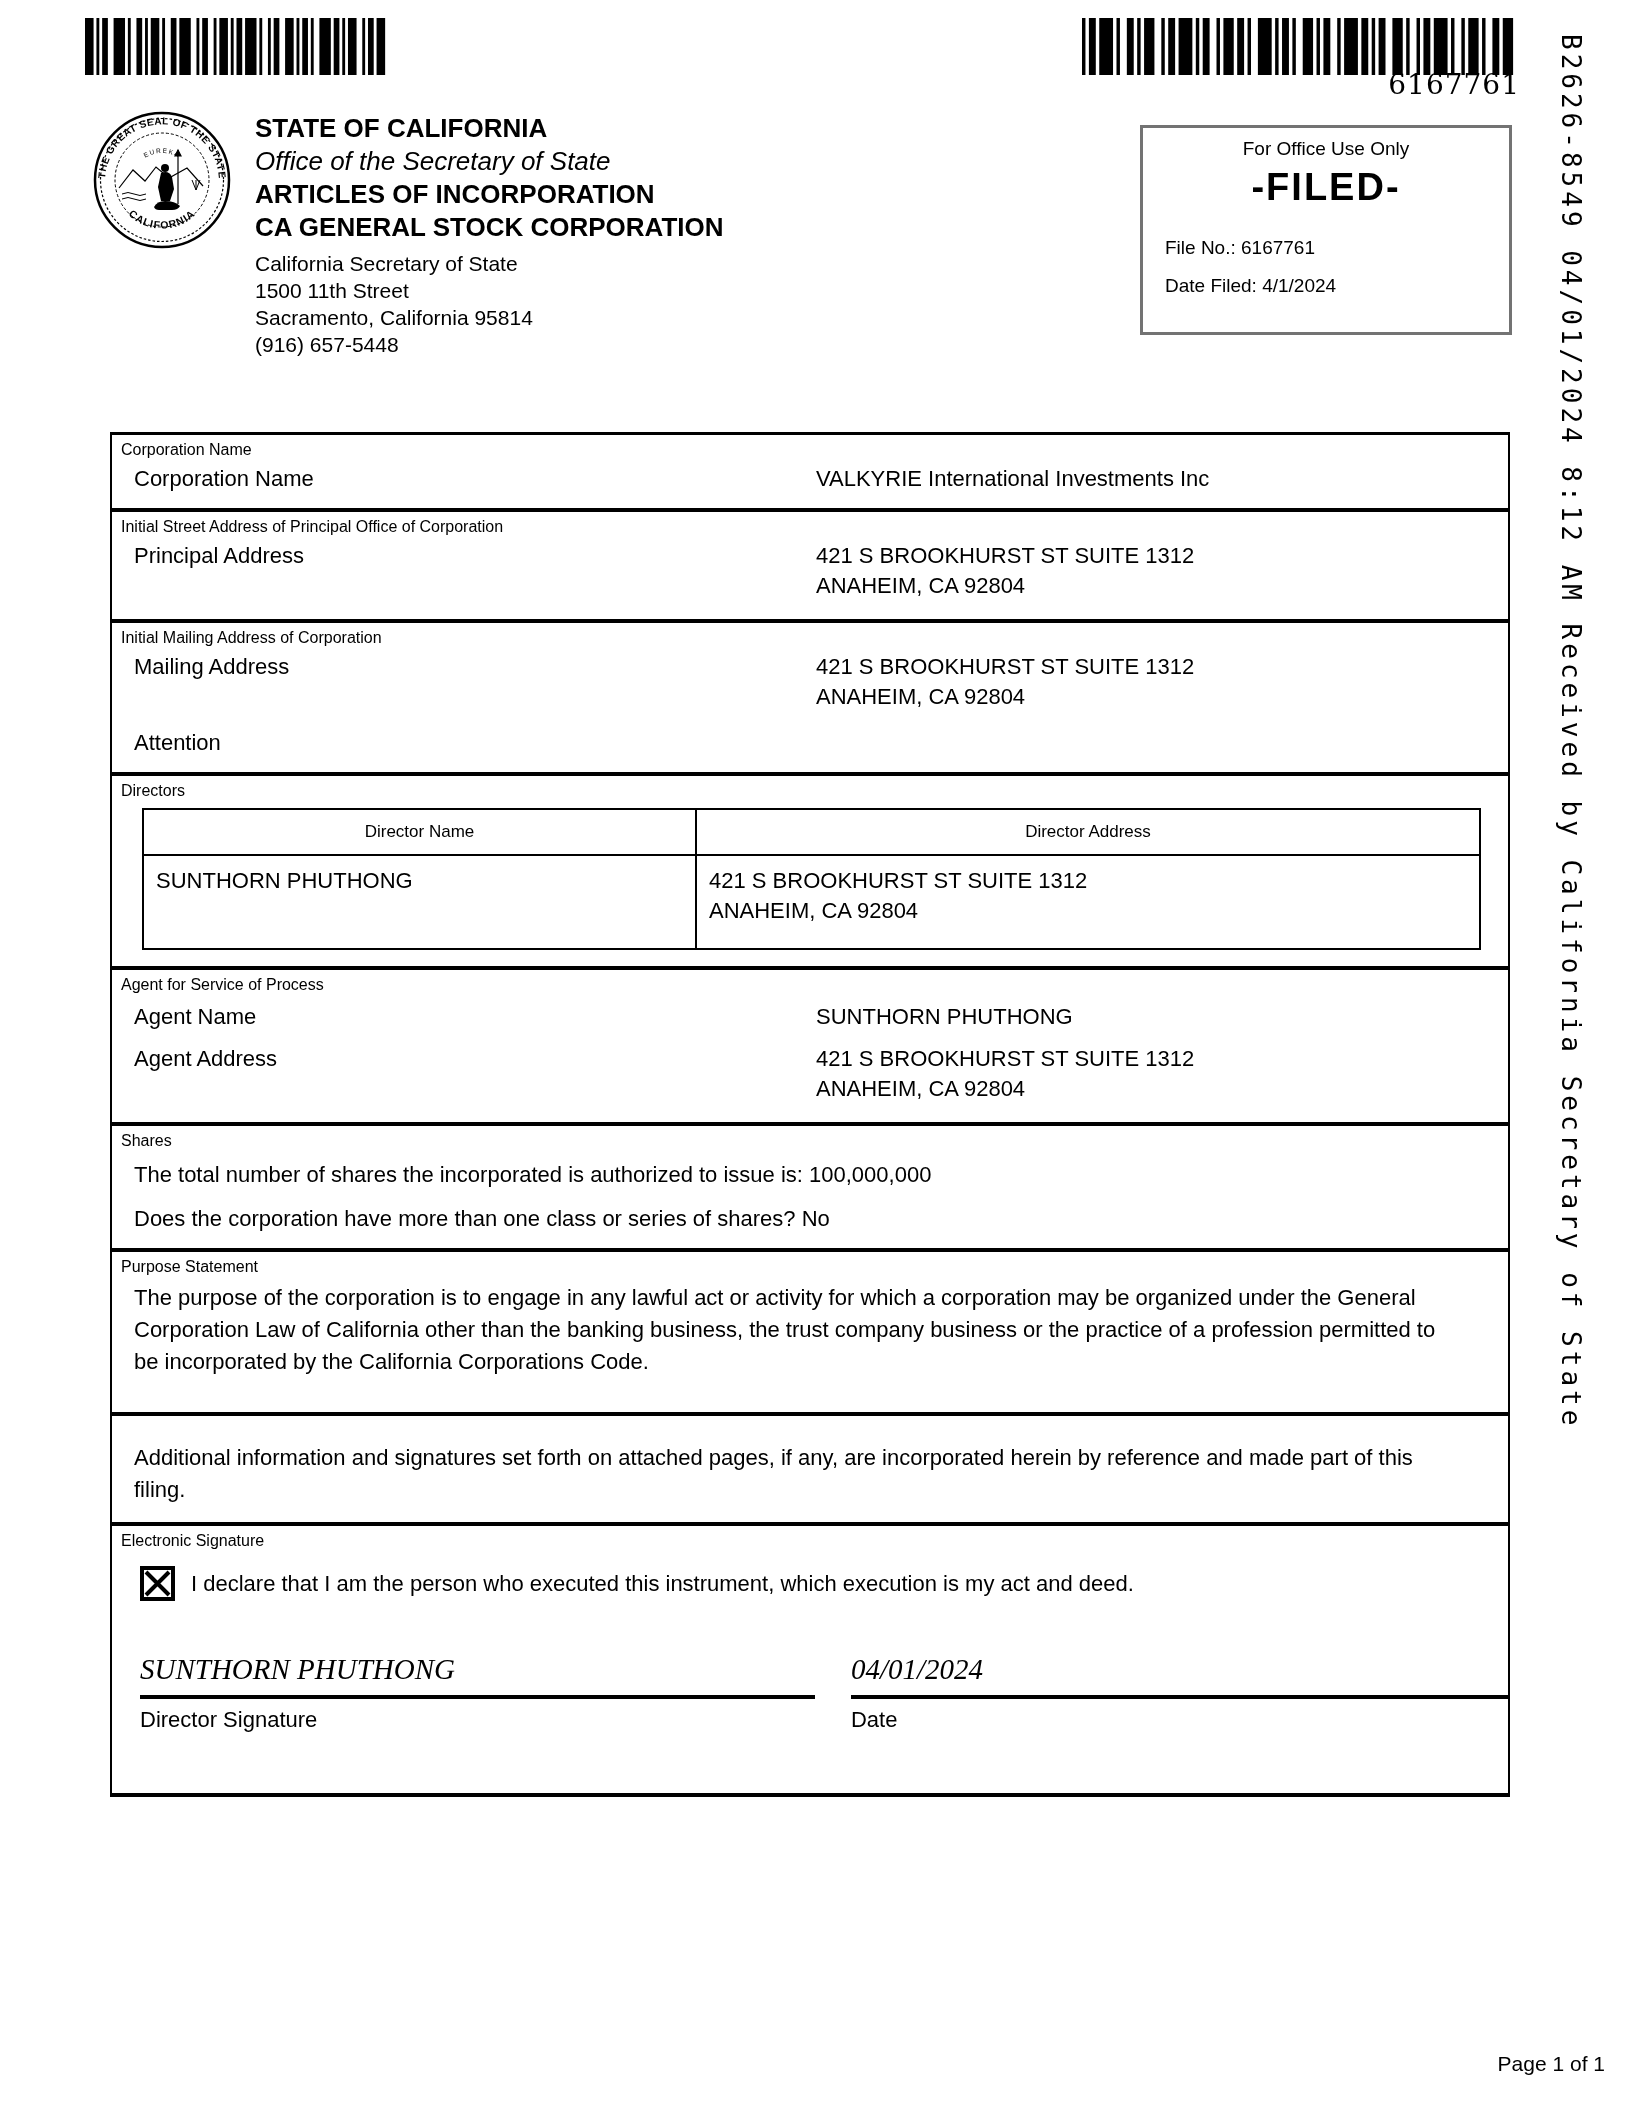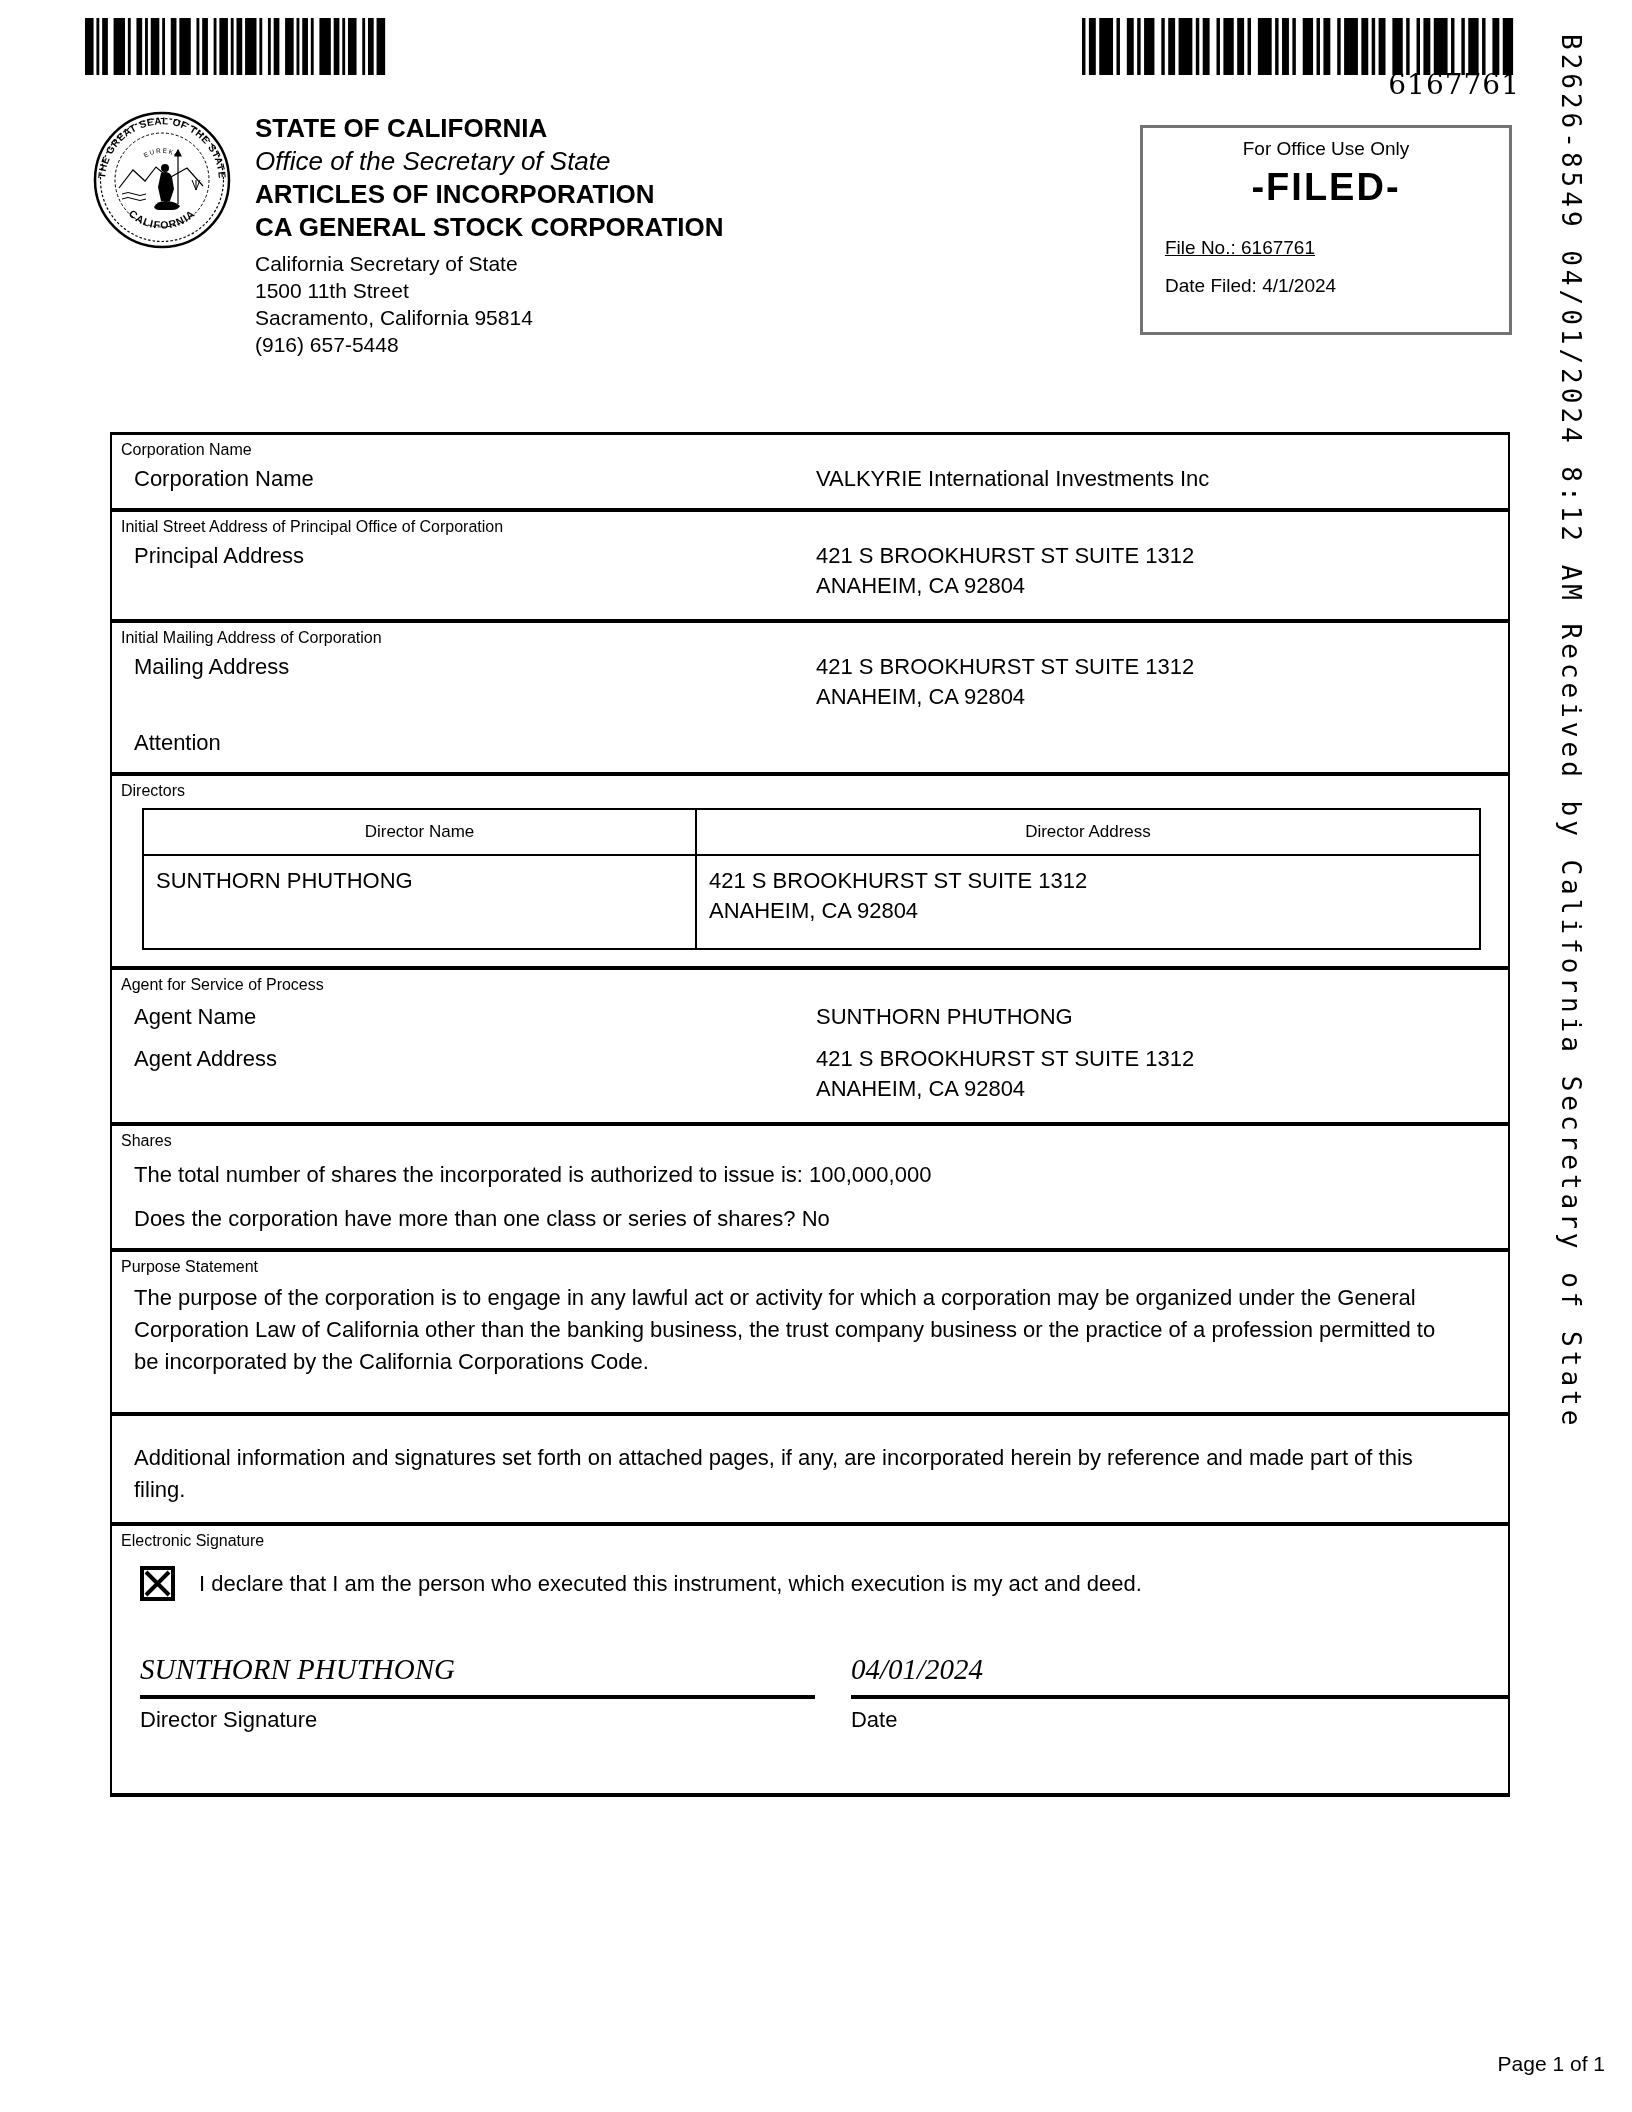--- a/index.html
+++ b/index.html
@@ -29,21 +29,21 @@
   .ht-addr   { font-size:21px; line-height:27px; }
   .ht-addr-block { margin-top:6px; }
 
   
   .office-box {
     position:absolute; left:1140px; top:125px; width:366px; height:204px;
     border:3px solid #737373;
   }
   .ob-title { text-align:center; font-size:19px; margin-top:10px; }
   .ob-stamp { text-align:center; font-size:38px; font-weight:bold; letter-spacing:2px; margin-top:6px; }
-  .ob-line1 { font-size:19px; margin:28px 0 0 22px;text-decoration:underline; }
+  .ob-line1 { font-size:19px; margin:28px 0 0 22px; }
   .ob-line2 { font-size:19px; margin:16px 0 0 22px; }
 
   
   .received-stamp {
     position:absolute; left:1556px; top:34px;
     writing-mode:vertical-rl; white-space:nowrap;
     font-family:"DejaVu Sans Mono", monospace; font-size:26px; letter-spacing:4px;
   }
 
   
@@ -70,21 +70,21 @@
   .sec-additional .para { margin-top:0; }
 
   
   .dir-table { border-collapse:collapse; margin:8px 0 16px 30px; width:1339px; table-layout:fixed; }
   .dir-table th, .dir-table td { border:2px solid #000; }
   .dir-table th { font-size:17px; font-weight:normal; text-align:center; padding:12px 4px; }
   .dir-table td { font-size:22px; line-height:30px; vertical-align:top; padding:10px 12px 22px 12px; }
   .dir-col1 { width:543px; }
 
   
-  .decl-row { display:flex; align-items:center; gap:24px; margin:16px 0 0 28px; }
+  .decl-row { display:flex; align-items:center; gap:16px; margin:16px 0 0 28px; }
   .checkbox {
     flex:none; width:27px; height:27px; border:4px solid #000; position:relative; box-sizing:content-box;
   }
   .checkbox svg { position:absolute; left:0; top:0; width:100%; height:100%; }
   .decl-text { font-size:22px; }
   .sig-grid { display:flex; margin:52px 0 0 28px; padding-bottom:60px; }
   .sig-col1 { width:676px; }
   .sig-col2 { width:658px; margin-left:36px; }
   .sig-value {
     font-family:"Liberation Serif", serif; font-style:italic; font-size:29px;

